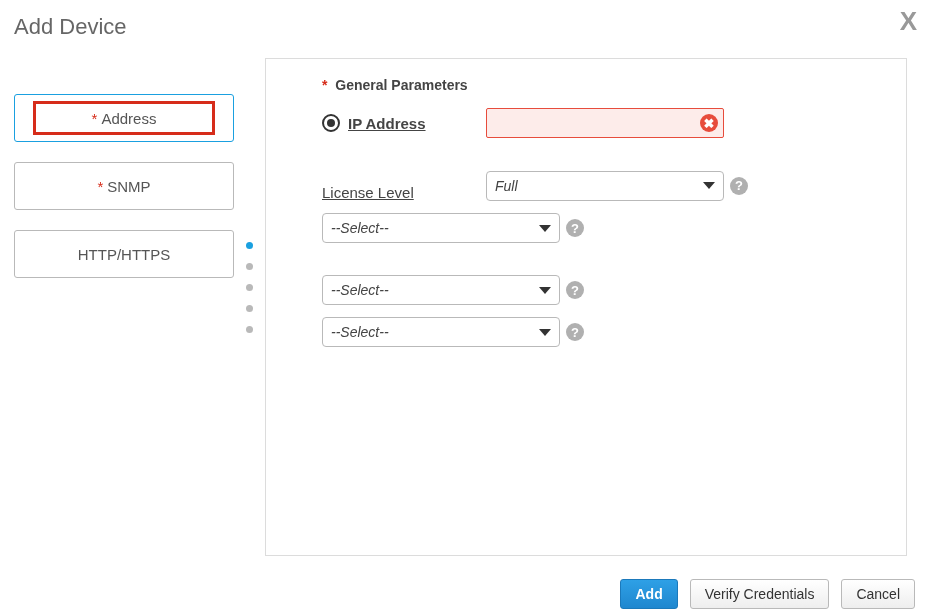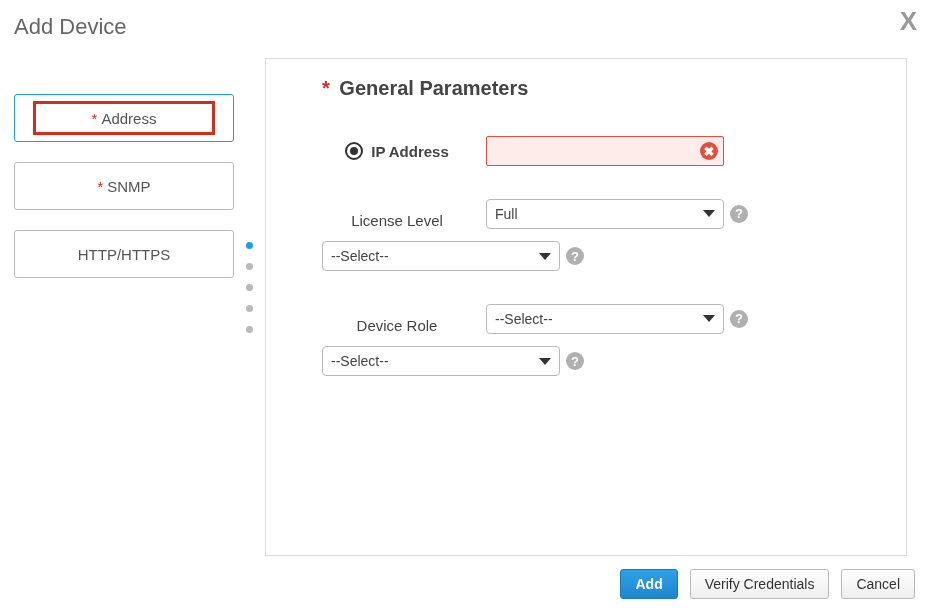--- a/index.html
+++ b/index.html
@@ -84,42 +84,43 @@
     background: #b9b9b9;
   }
   .dot.active { background: #1aa0e0; }
   .panel {
     flex: 1;
     border: 1px solid #dcdcdc;
     height: 498px;
     padding: 18px 56px 20px 56px;
   }
   .section-title {
-    font-size: 20px;
+    font-size: 14px;
     font-weight: 700;
     color: #444;
-    margin-bottom: 36px;
+    margin-bottom: 15px;
   }
   .section-title .req { color: #d62c1a; margin-right: 4px; }
   .form-row {
     display: flex;
     align-items: center;
     margin-bottom: 12px;
   }
   .lbl-col {
     width: 164px;
     text-align: right;
     padding-right: 14px;
     color: #444;
     font-size: 15px;
     font-weight: 700;
     display: flex;
     align-items: center;
-    justify-content: center;
+    justify-content: flex-start;
     gap: 8px;
+    text-decoration: underline;
   }
   .lbl-col.plain { font-weight: 400; margin-top: 14px; }
   .ctl-col {
     width: 238px;
     display: flex;
     align-items: center;
   }
   .help-col {
     width: 30px;
     display: flex;
@@ -177,20 +178,21 @@
     border: 1px solid #b9b9b9;
     border-radius: 4px;
     display: flex;
     align-items: center;
     justify-content: space-between;
     padding: 0 8px;
     cursor: pointer;
     font-size: 14px;
     color: #444;
     background: #fff;
+    font-style: italic;
   }
   .select .caret {
     width: 0; height: 0;
     border-left: 6px solid transparent;
     border-right: 6px solid transparent;
     border-top: 7px solid #333;
   }
   .help {
     width: 18px; height: 18px;
     border-radius: 50%;
@@ -199,21 +201,21 @@
     font-weight: 700;
     font-size: 13px;
     display: flex;
     align-items: center;
     justify-content: center;
     cursor: pointer;
   }
   .footer {
     position: absolute;
     right: 14px;
-    bottom: 14px;
+    bottom: 4px;
     display: flex;
     gap: 12px;
   }
   .btn {
     height: 30px;
     border-radius: 3px;
     padding: 0 14px;
     font-size: 14px;
     display: inline-flex;
     align-items: center;
@@ -307,21 +309,20 @@
           </div>
         </div>
         <div class="help-col">
           <span class="help">?</span>
         </div>
       </div>
 
       <div class="gap-row"></div>
 
       <div class="form-row">
-        <div class="lbl-col plain">Device Role</div>
         <div class="ctl-col">
           <div class="select">
             <span>--Select--</span>
             <span class="caret"></span>
           </div>
         </div>
         <div class="help-col">
           <span class="help">?</span>
         </div>
       </div>

